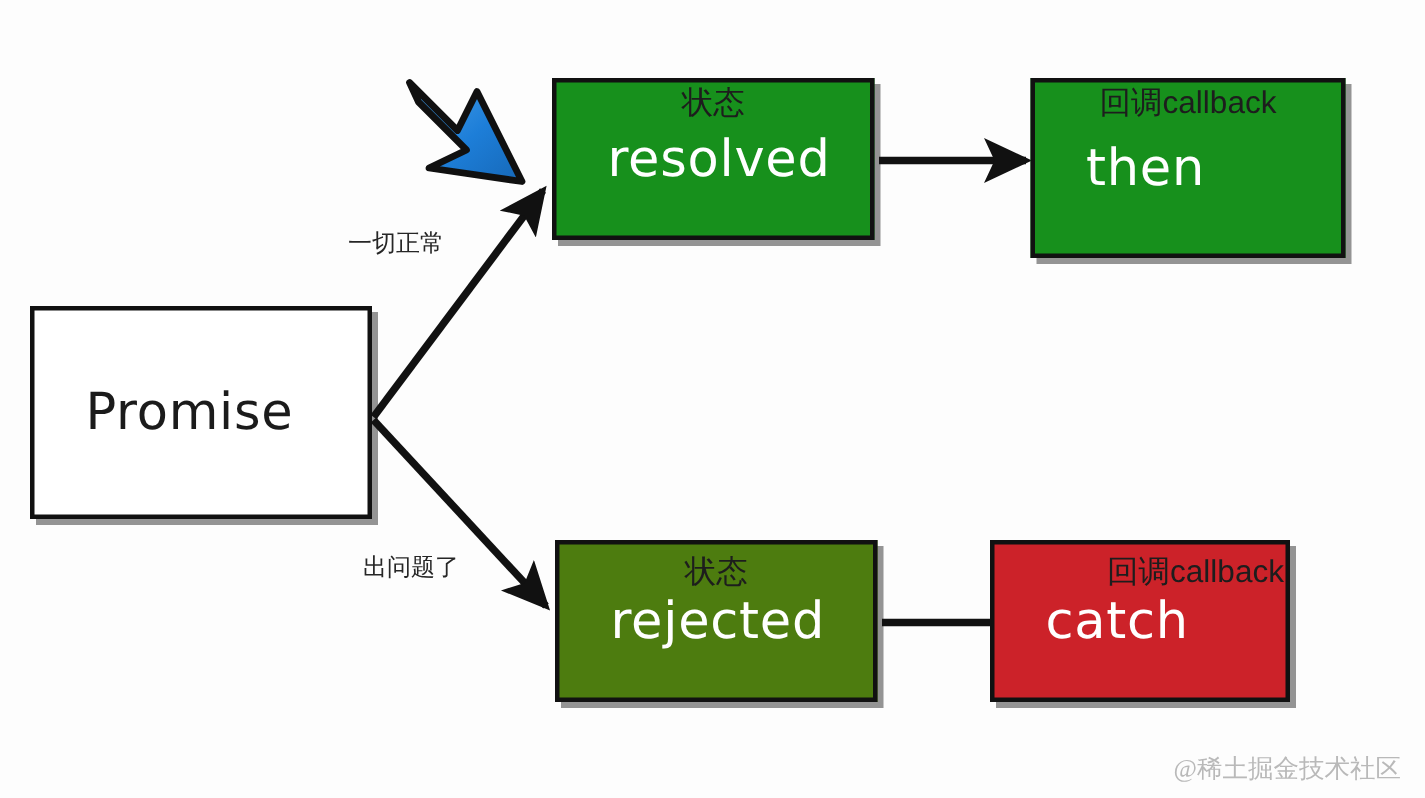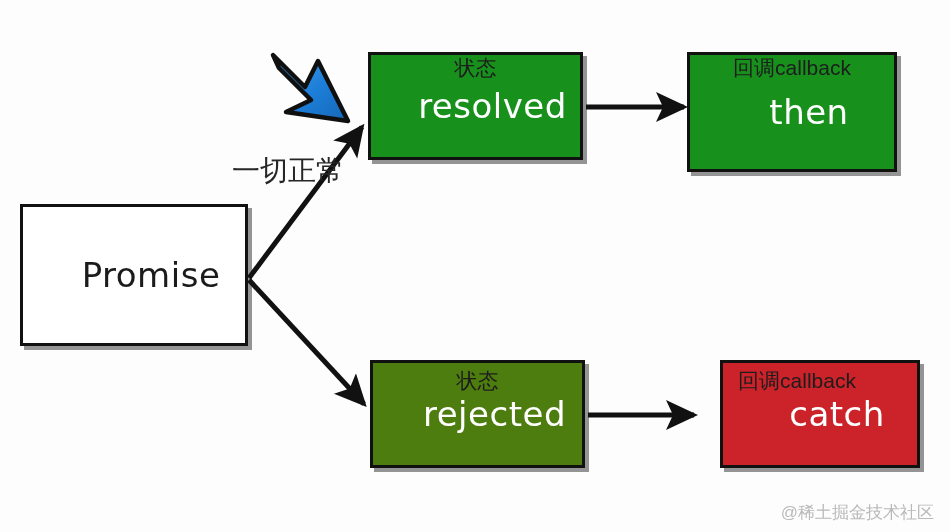--- a/index.html
+++ b/index.html
@@ -21,21 +21,21 @@
     top: 0;
     width: 950px;
     height: 532px;
   }
   .node-box {
     position: absolute;
     box-sizing: border-box;
     border: 3px solid #111111;
     display: flex;
     align-items: center;
-    justify-content: center;
+    justify-content: flex-start;
     box-shadow: 4px 4px 0 rgba(20,20,20,0.45);
     padding-left: 34px;
   }
   .node-label {
     font-size: 34px;
     letter-spacing: 0.5px;
     font-family: "DejaVu Sans", "Liberation Sans", sans-serif;
   }
   .box-promise {
     left: 20px;
@@ -60,21 +60,21 @@
     background: #17901c;
   }
   .box-rejected {
     left: 370px;
     top: 360px;
     width: 215px;
     height: 108px;
     background: #4d7c0f;
   }
   .box-catch {
-    left: 720px;
+    left: 660px;
     top: 360px;
     width: 200px;
     height: 108px;
     background: #cc2229;
   }
   .box-resolved .node-label,
   .box-then .node-label,
   .box-rejected .node-label,
   .box-catch .node-label {
     color: #ffffff;
@@ -87,34 +87,34 @@
     white-space: nowrap;
     text-align: center;
     margin-top: 40px;
   }
   .cap-state-top  { left: 368px; top: 14px;  width: 215px; }
   .cap-cb-top     { left: 687px; top: 14px;  width: 210px; }
   .cap-state-bot  { left: 370px; top: 327px; width: 215px; }
   .cap-cb-bot     { left: 697px; top: 327px; width: 200px; }
   .edge-label {
     position: absolute;
-    font-size: 28px;
+    font-size: 16px;
     color: #262626;
     font-family: "DejaVu Sans", "Liberation Sans", sans-serif;
     white-space: nowrap;
   }
   .edge-label-ok  { left: 232px; top: 152px; }
   .edge-label-err { left: 242px; top: 368px; }
   .watermark {
     position: absolute;
     right: 16px;
     bottom: 8px;
     font-size: 17px;
     color: #b9b9b9;
-    font-family: Liberation Sans, sans-serif;
+    font-family: Liberation Serif, serif;
     white-space: nowrap;
     margin-left: 24px;
   }
 </style>
 </head>
 <body>
 
 <div id="canvas">
 
   <svg id="svg-layer" viewBox="0 0 950 532">
@@ -161,16 +161,17 @@
   <div class="node-box box-catch">
     <span class="node-label">catch</span>
   </div>
 
   <div class="cap-label cap-state-top">状态</div>
   <div class="cap-label cap-cb-top">回调callback</div>
   <div class="cap-label cap-state-bot">状态</div>
   <div class="cap-label cap-cb-bot">回调callback</div>
 
   <div class="edge-label edge-label-ok">一切正常</div>
+  <div class="edge-label edge-label-err">出问题了</div>
 
   <div class="watermark">@稀土掘金技术社区</div>
 
 </div>
 
 </body></html>

